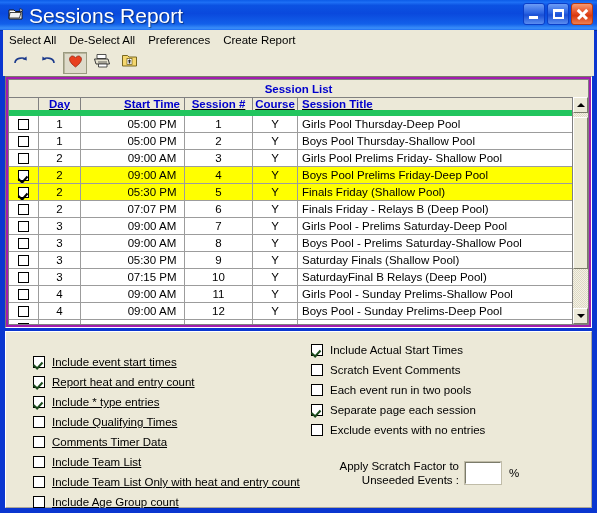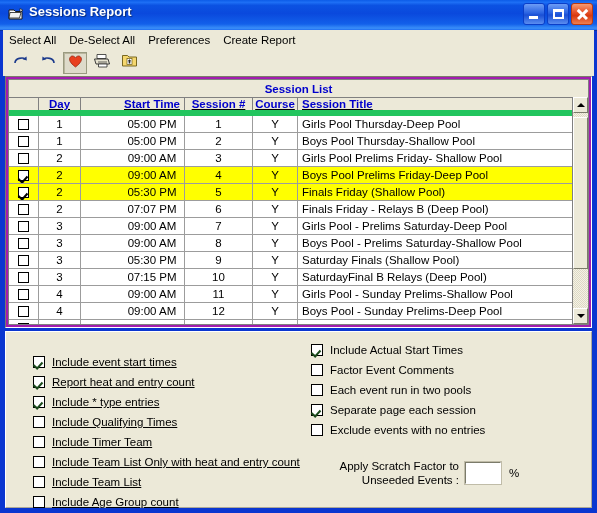--- a/index.html
+++ b/index.html
@@ -33,22 +33,22 @@
     border-bottom: 1px solid #06309f;
   }
   .title-icon {
     position: absolute;
     left: 8px; top: 7px;
     width: 16px; height: 15px;
   }
   .title-text {
     position: absolute;
     left: 29px; top: 4px;
-    font-size: 13px;
-    font-weight: bold;
+    font-size: 21px;
+    font-weight: normal;
     color: #ffffff;
     text-shadow: 1px 1px 1px rgba(0,0,0,0.45);
     letter-spacing: 0px;
     white-space: nowrap;
     text-align: center;
   }
   .tb-buttons {
     position: absolute;
     right: 4px; top: 3px;
     display: flex;
@@ -638,43 +638,43 @@
         <div class="opt-row">
           <span class="ocheck on"></span>
           <span class="opt-label">Include * type entries</span>
         </div>
         <div class="opt-row">
           <span class="ocheck"></span>
           <span class="opt-label">Include Qualifying Times</span>
         </div>
         <div class="opt-row">
           <span class="ocheck"></span>
-          <span class="opt-label">Include Timer Team</span>
+          <span class="opt-label">Comments Timer Data</span>
+        </div>
+        <div class="opt-row">
+          <span class="ocheck"></span>
+          <span class="opt-label">Include Team List</span>
         </div>
         <div class="opt-row">
           <span class="ocheck"></span>
           <span class="opt-label">Include Team List Only with heat and entry count</span>
-        </div>
-        <div class="opt-row">
-          <span class="ocheck"></span>
-          <span class="opt-label">Include Team List</span>
         </div>
         <div class="opt-row">
           <span class="ocheck"></span>
           <span class="opt-label">Include Age Group count</span>
         </div>
       </div>
     <div class="opt-col-right" id="opt-right-host">
         <div class="opt-row">
           <span class="ocheck on"></span>
           <span class="opt-label">Include Actual Start Times</span>
         </div>
         <div class="opt-row">
           <span class="ocheck"></span>
-          <span class="opt-label">Factor Event Comments</span>
+          <span class="opt-label">Scratch Event Comments</span>
         </div>
         <div class="opt-row">
           <span class="ocheck"></span>
           <span class="opt-label">Each event run in two pools</span>
         </div>
         <div class="opt-row">
           <span class="ocheck on"></span>
           <span class="opt-label">Separate page each session</span>
         </div>
         <div class="opt-row">

